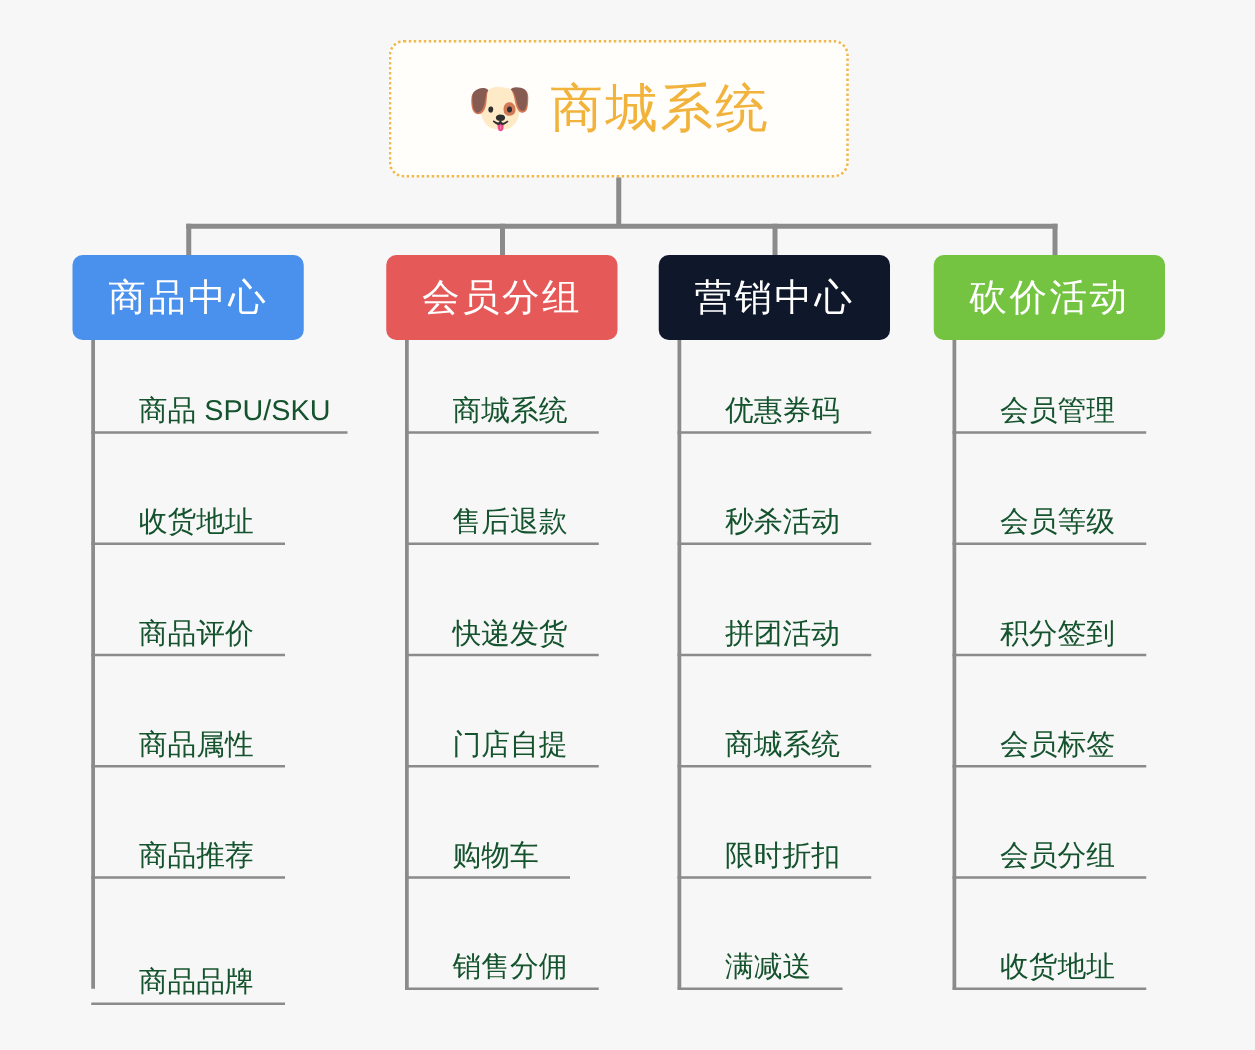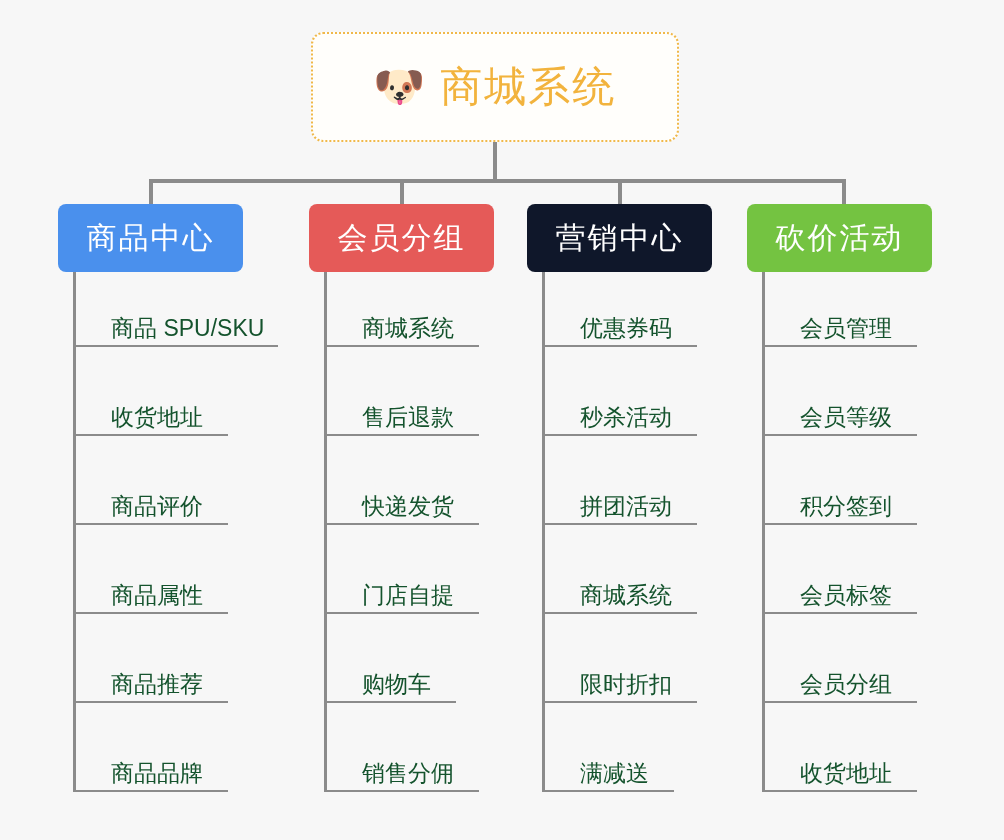--- a/index.html
+++ b/index.html
@@ -133,21 +133,21 @@
       </div>
     <div class="leaf" style="left:15px; top:263px; width:155px;">
         <span class="leaf-label">商品评价</span>
       </div>
     <div class="leaf" style="left:15px; top:352px; width:155px;">
         <span class="leaf-label">商品属性</span>
       </div>
     <div class="leaf" style="left:15px; top:441px; width:155px;">
         <span class="leaf-label">商品推荐</span>
       </div>
-    <div class="leaf" style="left:15px; top:530px; width:155px;padding-left:32px;">
+    <div class="leaf" style="left:15px; top:542px; width:155px;padding-left:32px;">
         <span class="leaf-label">商品品牌</span>
       </div>
   </div>
 
   <div class="column" style="left:309px;">
     <div class="cat-header" style="width: 185px; background: rgb(229, 90, 88);">
       <span>会员分组</span>
     </div>
     <div class="spine" style="left:15px; height:519px;"></div>
     <div class="leaf" style="left:15px; top:85px;  width:155px;">

